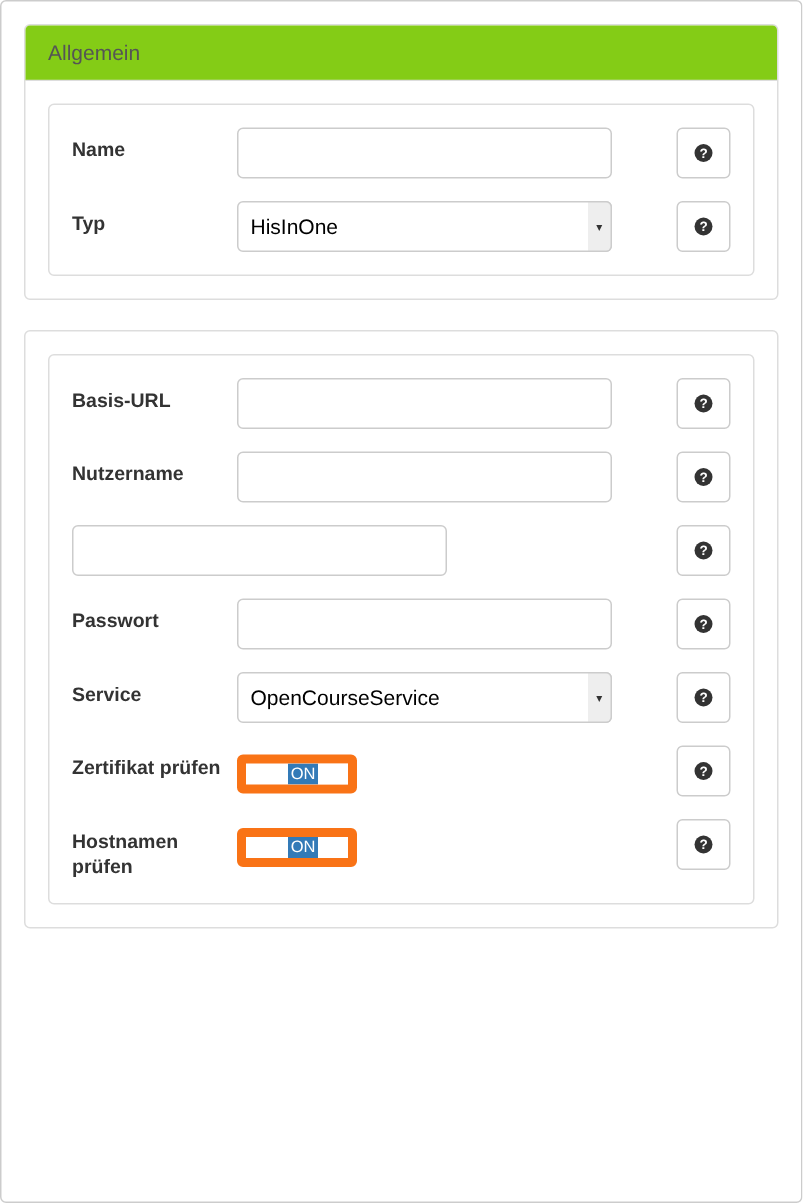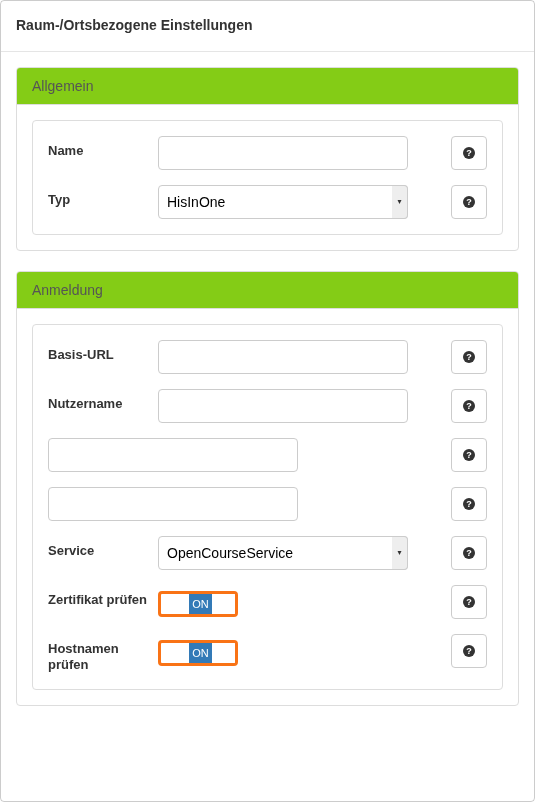--- a/index.html
+++ b/index.html
@@ -131,21 +131,21 @@
   color: #fff;
   display: flex;
   align-items: center;
   justify-content: center;
   font-size: 9px;
   font-weight: bold;
 }
 .toggle {
   width: 80px;
   height: 26px;
-  border: 3px solid #f97316;
+  border: 6px solid #f97316;
   border-radius: 4px;
   display: flex;
   overflow: hidden;
   margin-top: 4px;
   padding-left: 28px;
 }
 .toggle-on {
   width: 40px;
   background: #337ab7;
   color: #fff;
@@ -181,23 +181,20 @@
   background: #337ab7;
   border-color: #2e6da4;
   color: #fff;
 }
 </style>
 </head>
 <body>
 
 <div class="modal">
 
-  <div class="modal-header">
-    <div class="modal-title">Raum-/Ortsbezogene Einstellungen</div>
-  </div>
 
   <div class="modal-body">
 
     <div class="panel">
       <div class="panel-heading">Allgemein</div>
       <div class="panel-body">
         <div class="sub-panel">
 
           <div class="form-group">
             <div class="form-label">Name</div>
@@ -222,21 +219,20 @@
                 <span class="help-icon">?</span>
               </button>
             </div>
           </div>
 
         </div>
       </div>
     </div>
 
     <div class="panel">
-      <div class="panel-heading">Anmeldung</div>
       <div class="panel-body">
         <div class="sub-panel">
 
           <div class="form-group">
             <div class="form-label">Basis-URL</div>
             <div class="form-control-wrap">
               <input type="text" class="form-control" value="" style="">
               <button class="help-btn">
                 <span class="help-icon">?</span>
               </button>
@@ -256,20 +252,21 @@
           <div class="form-group">
             <div class="form-control-wrap">
               <input type="text" class="form-control" value="" style="">
               <button class="help-btn">
                 <span class="help-icon">?</span>
               </button>
             </div>
           </div>
 
           <div class="form-group">
+            <div class="form-label">Passwort</div>
             <div class="form-control-wrap">
               <input type="password" class="form-control" value="" style="">
               <button class="help-btn">
                 <span class="help-icon">?</span>
               </button>
             </div>
           </div>
 
           <div class="form-group">
             <div class="form-label">Service</div>

